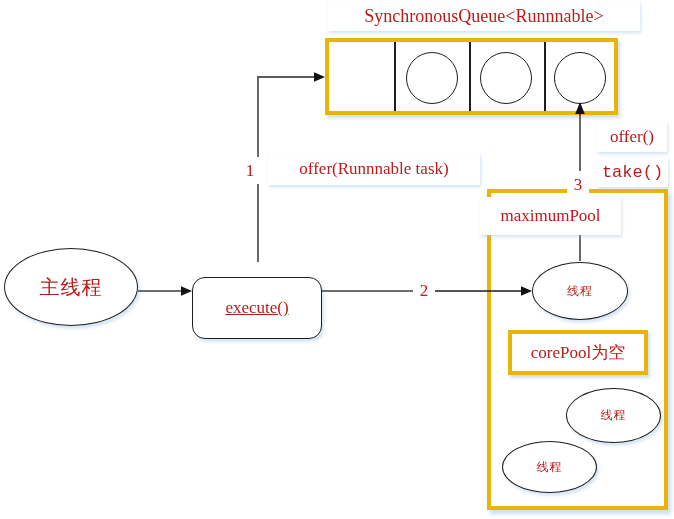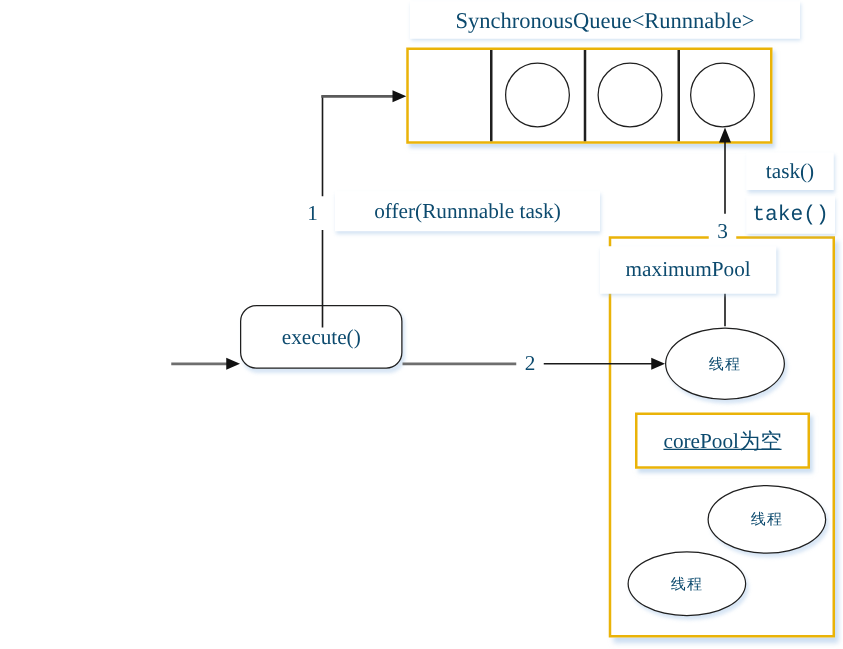--- a/index.html
+++ b/index.html
@@ -1,35 +1,34 @@
 <!DOCTYPE html>
 <html><head>
 <meta charset="utf-8">
 <style>
   * { margin:0; padding:0; box-sizing:border-box; }
   html,body { background:#fff; }
   #canvas {
     position:relative; width:674px; height:519px; background:#ffffff;
-    font-family:"Liberation Serif","DejaVu Serif",serif; color:#0c4a6e;
+    font-family:"Liberation Serif","DejaVu Serif",serif; color:#b91c1c;
     overflow:hidden;
   }
   .chip {
     position:absolute; background:#fff;
     box-shadow:1px 2px 3px rgba(158,193,229,.45);
     display:flex; align-items:center; justify-content:center;
     font-size:17px; white-space:nowrap;
   }
   .plain-num {
     position:absolute; background:#fff; display:flex; align-items:center;
     justify-content:center; font-size:17px;
   }
   .box {
-    position:absolute; border:2px solid #eab308; background:#fff;
+    position:absolute; border:4px solid #eab308; background:#fff;
     box-shadow:2px 3px 3px rgba(158,193,229,.5);
-    text-decoration:underline;
   }
   .rounded {
     position:absolute; border:1.6px solid #1f1f1f; background:#fff;
     border-radius:13px; display:flex; align-items:center; justify-content:center;
     font-size:17px; box-shadow:2px 3px 3px rgba(158,193,229,.4);
   }
   .ellipse {
     position:absolute; border:1.6px solid #1f1f1f; background:#fff;
     border-radius:50%; display:flex; align-items:center; justify-content:center;
     font-size:12px; box-shadow:2px 3px 3px rgba(158,193,229,.4);
@@ -55,22 +54,23 @@
     <div class="divider" style="left:215px;"></div>
     <div class="task-circle" style="left:77px;  top:10px;"></div>
     <div class="task-circle" style="left:151px; top:10px;"></div>
     <div class="task-circle" style="left:225px; top:10px;"></div>
   </div>
 
   <div class="box" style="left:487px; top:189px; width:181px; height:321px; box-shadow:3px 4px 4px rgba(158,193,229,.55);"></div>
 
   <div class="box" style="left:508px; top:330px; width:140px; height:45px; display:flex; align-items:center; justify-content:center; font-size:17px;">corePool为空</div>
 
+  <div class="ellipse cjk" style="left:4px; top:248px; width:134px; height:78px; font-size:20px;">主线程</div>
 
-  <div class="rounded" style="left:192px; top:244px; width:130px; height:51px;">execute()</div>
+  <div class="rounded" style="left:192px; top:277px; width:130px; height:62px;text-decoration:underline;">execute()</div>
 
   <div class="ellipse cjk" style="left:532px; top:262px; width:96px; height:58px;">线程</div>
   <div class="ellipse cjk" style="left:566px; top:388px; width:95px; height:55px;">线程</div>
   <div class="ellipse cjk" style="left:502px; top:441px; width:95px; height:52px;">线程</div>
 
   <svg class="connectors" width="674" height="519" viewBox="0 0 674 519">
 
     <g>
       <line x1="137" y1="291" x2="182" y2="291" stroke="#6e6e6e" stroke-width="2.2"></line>
       <polygon points="192,291 181,286.2 181,295.8" fill="#111"></polygon>
@@ -92,18 +92,18 @@
       <line x1="580" y1="261" x2="580" y2="112" stroke="#1a1a1a" stroke-width="1.3"></line>
       <polygon points="580,102 575.2,114 584.8,114" fill="#111"></polygon>
     </g>
   </svg>
 
   <div class="plain-num" style="left:239px; top:157px; width:22px; height:27px;">1</div>
   <div class="plain-num" style="left:413px; top:277px; width:22px; height:27px;">2</div>
   <div class="plain-num" style="left:567px; top:171px; width:22px; height:27px;">3</div>
 
   <div class="chip" style="left:268px; top:153px; width:212px; height:32px;">offer(Runnnable task)</div>
-  <div class="chip" style="left:597px; top:122px; width:70px; height:30px;">task()</div>
+  <div class="chip" style="left:597px; top:122px; width:70px; height:30px;">offer()</div>
   <div class="chip" style="left:597px; top:157px; width:71px; height:30px;font-family:Liberation Mono, monospace;">take()</div>
 
   <div class="chip" style="left:480px; top:197px; width:141px; height:38px;">maximumPool</div>
 
 </div>
 
 </body></html>

